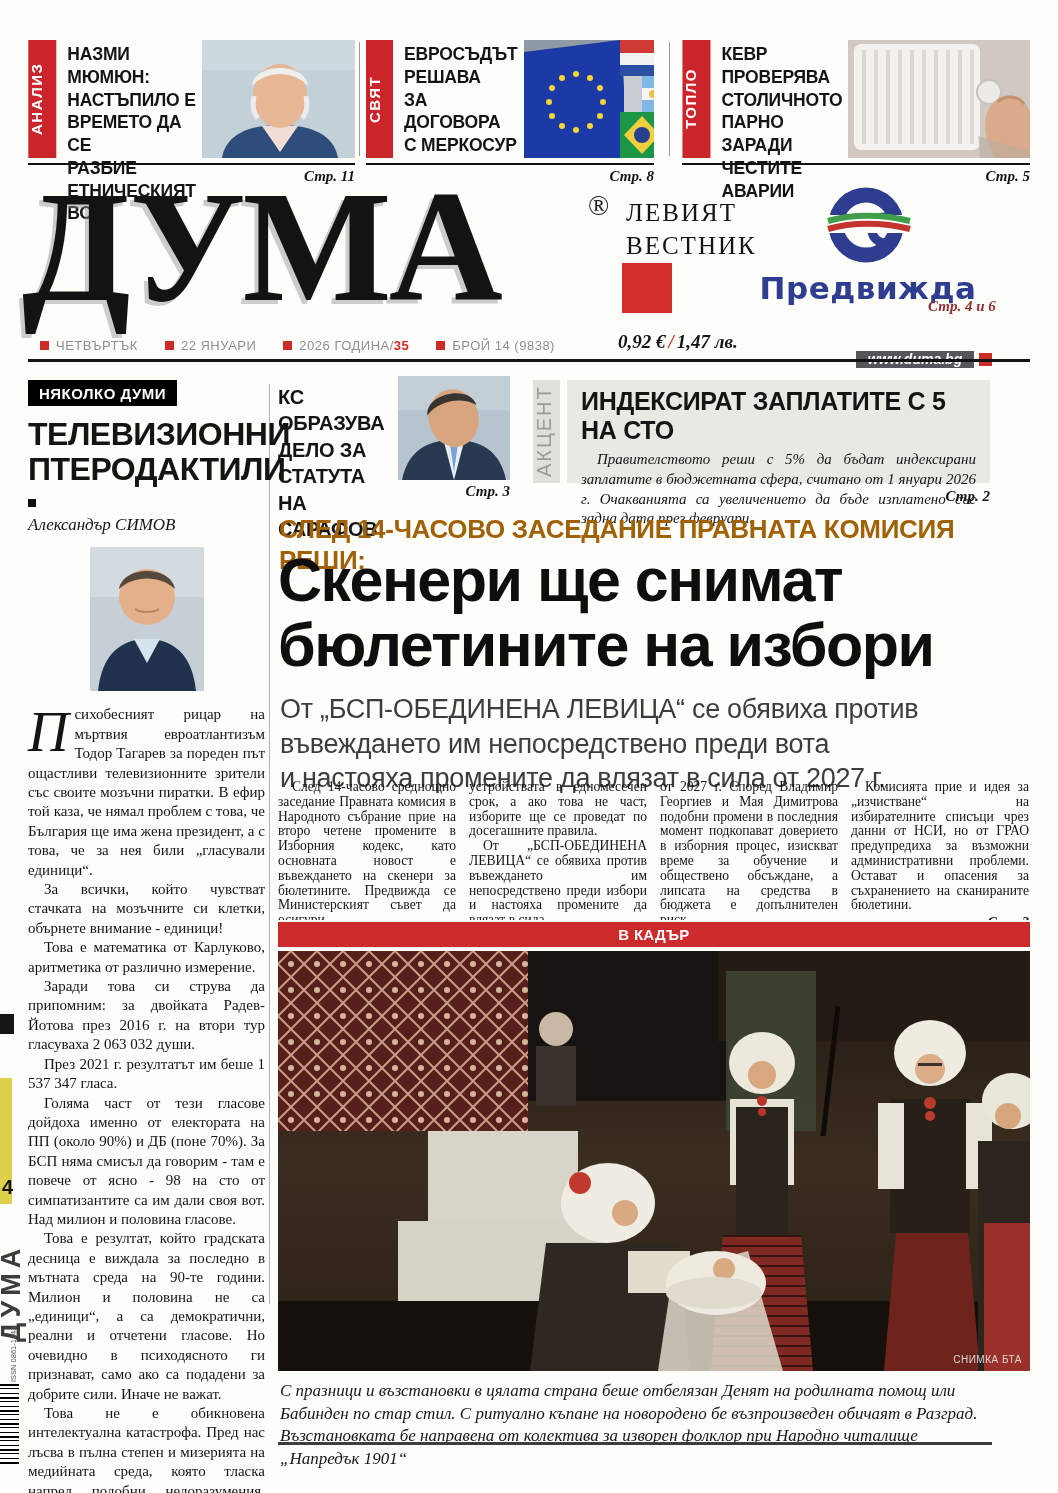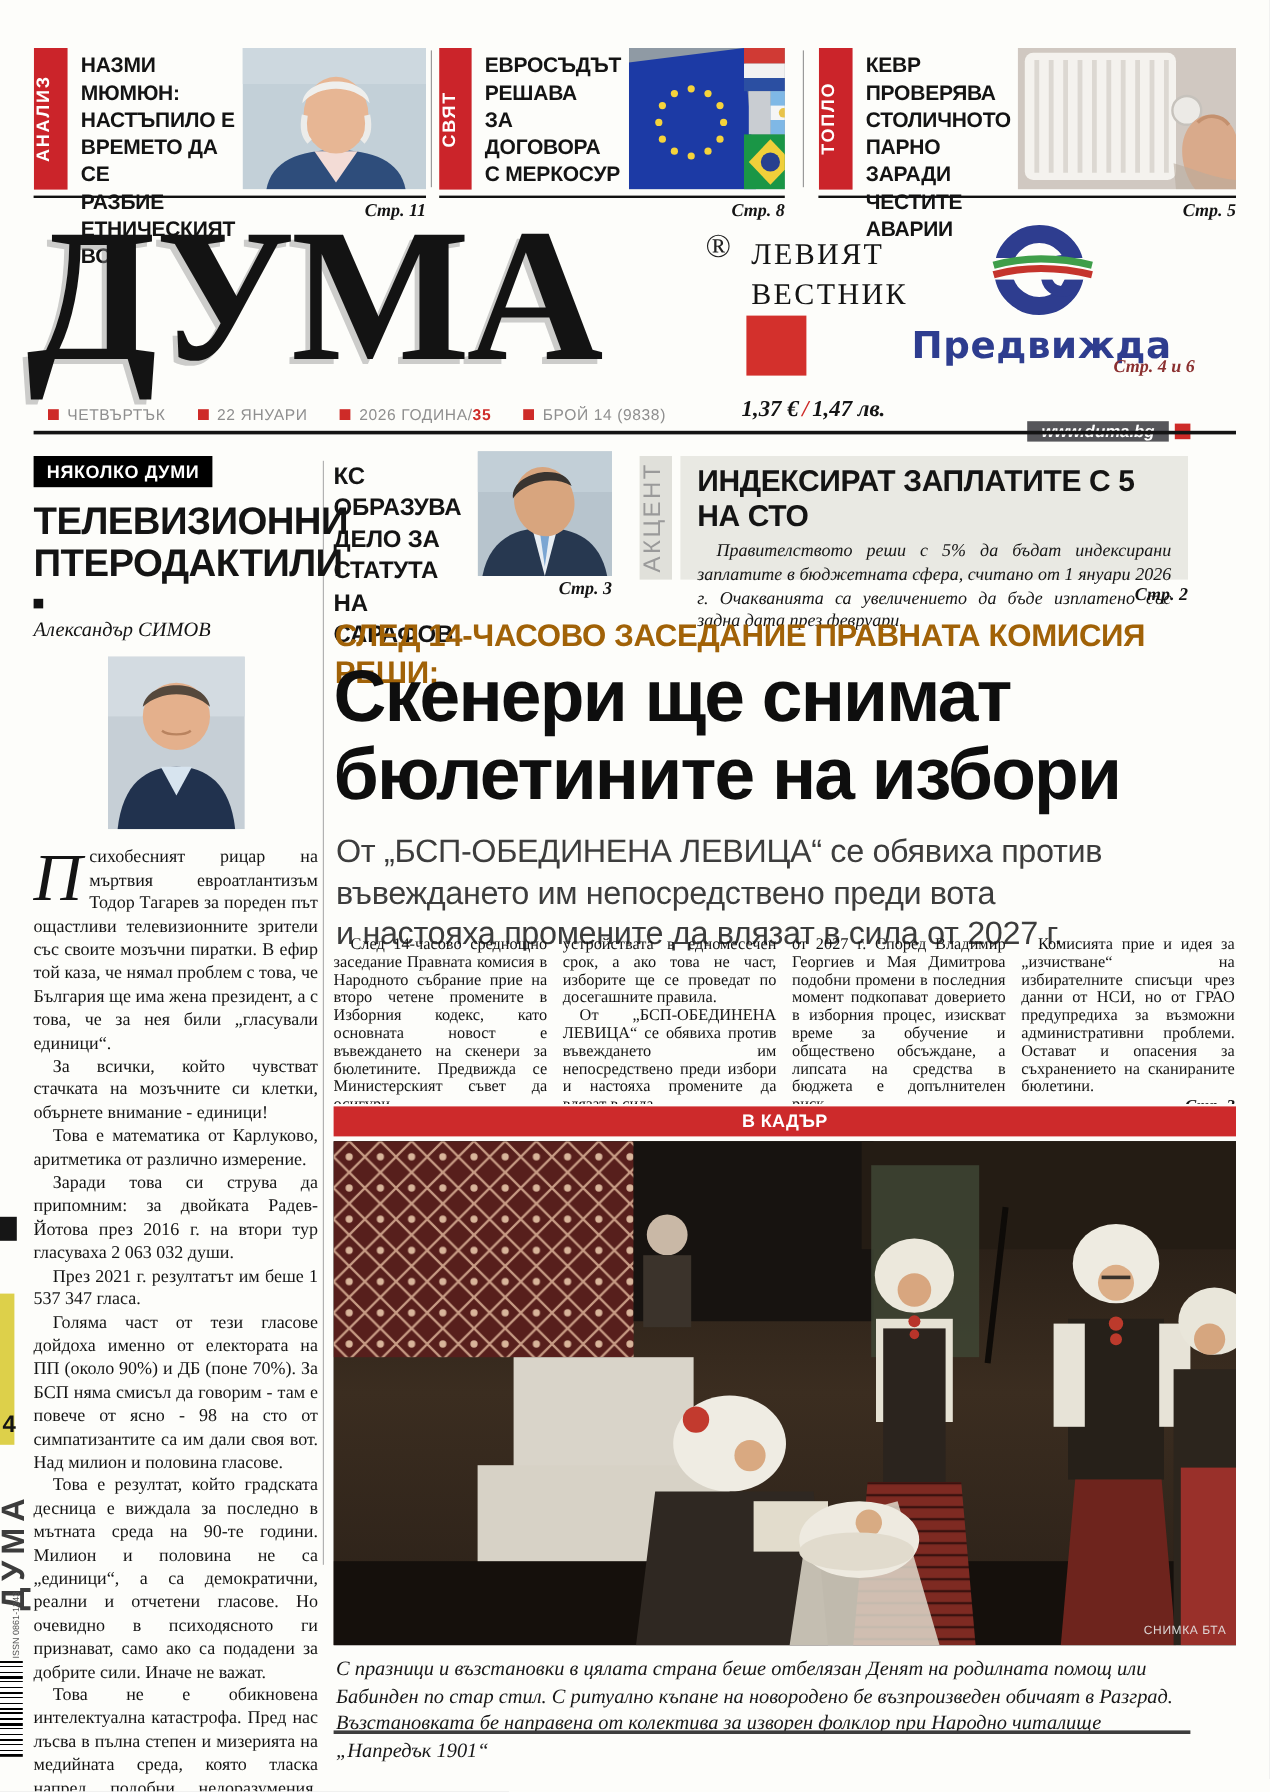--- a/index.html
+++ b/index.html
@@ -224,21 +224,21 @@
       <circle cx="44" cy="42" r="30" fill="none" stroke="#2e3d8f" stroke-width="15"></circle>
       <circle cx="63" cy="47" r="13" fill="none" stroke="#2e3d8f" stroke-width="9"></circle>
       <rect x="0" y="32" width="92" height="18" fill="#fdfdfa"></rect>
       <path d="M6 38 C30 31 60 31 88 38" stroke="#3f9e4a" stroke-width="6" fill="none"></path>
       <path d="M6 46 C30 39 60 39 88 46" stroke="#c5342c" stroke-width="6" fill="none"></path>
     </svg>
     <div class="logo-text">Предвижда</div>
   </div>
   <div id="logo-page">Стр. 4 и 6</div>
 
-  <div id="price"><span>1,37 €</span><span class="sep">/</span><span>1,47 лв.</span></div>
+  <div id="price"><span>0,92 €</span><span class="sep">/</span><span>1,47 лв.</span></div>
   <div id="www-bar">www.duma.bg</div>
   <div id="www-square"></div>
 
   <div id="dateline">
     <div class="dl-item">
         <span class="dl-sq"></span>
         <span>ЧЕТВЪРТЪК</span>
       </div>
     <div class="dl-item">
         <span class="dl-sq"></span>

